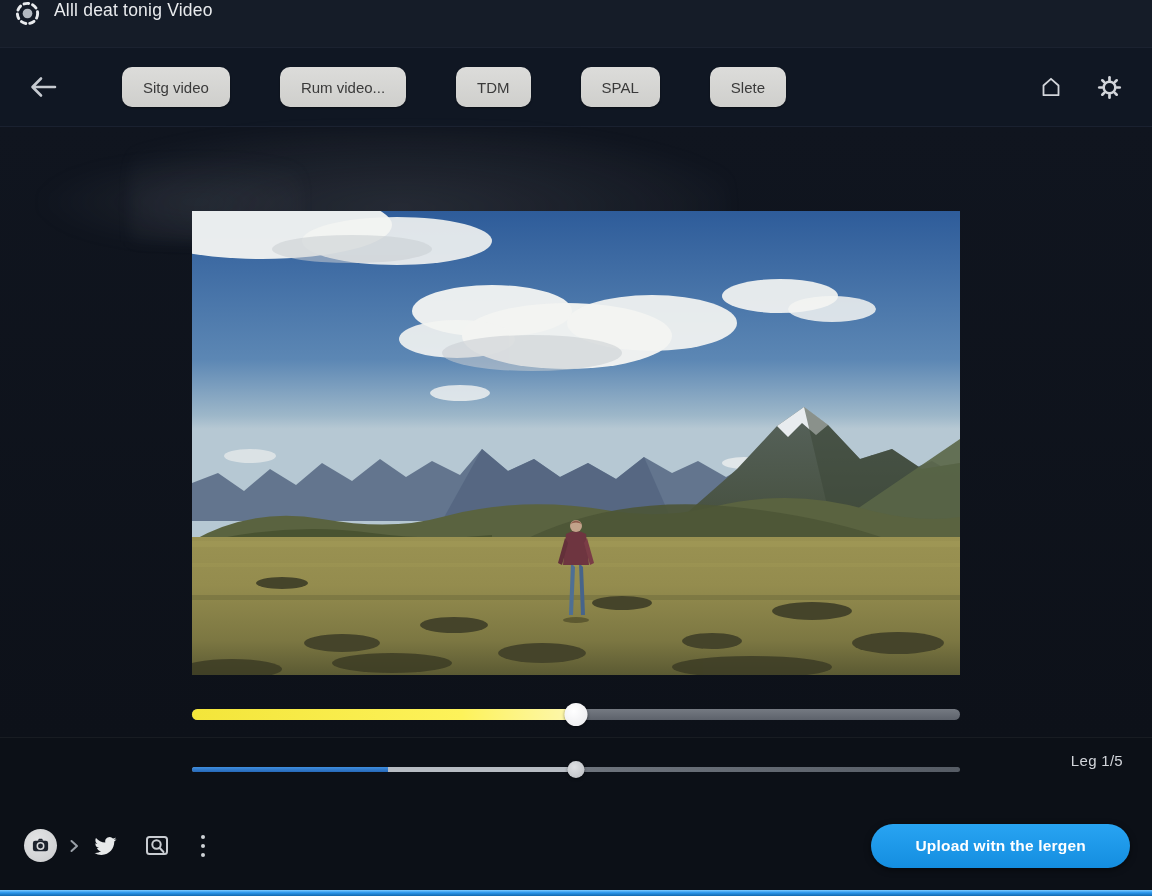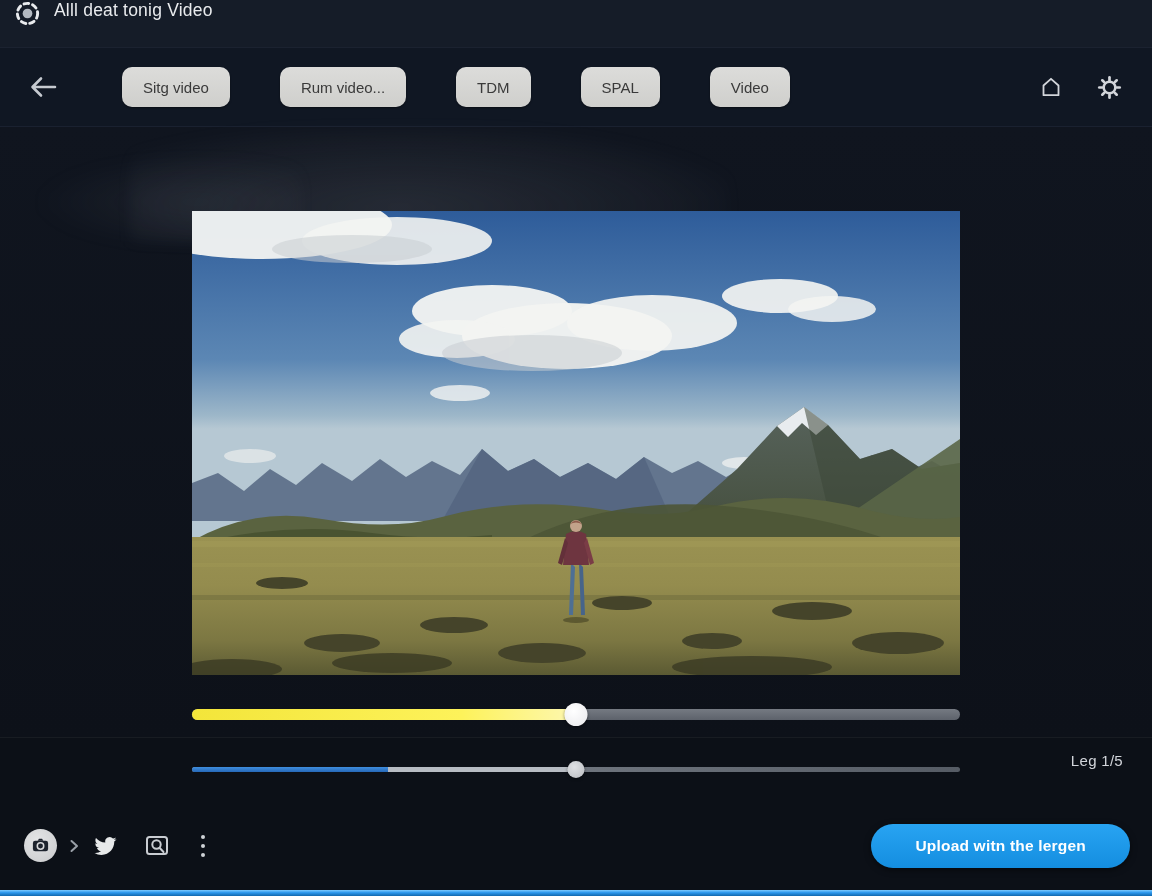--- a/index.html
+++ b/index.html
@@ -95,21 +95,21 @@
     <div class="back-btn">
       <svg width="32" height="28" viewBox="0 0 32 28">
         <path d="M28 14 H6 M14 5.5 L5.5 14 L14 22.5" fill="none" stroke="#c6cad0" stroke-width="2.6" stroke-linecap="round" stroke-linejoin="round"></path>
       </svg>
     </div>
     <div class="chip-row">
       <button class="chip">Sitg video</button>
       <button class="chip">Rum video...</button>
       <button class="chip">TDM</button>
       <button class="chip">SPAL</button>
-      <button class="chip">Video</button>
+      <button class="chip">Slete</button>
     </div>
     <div class="tool-icons">
       <div class="tool-icon">
         <svg width="24" height="24" viewBox="0 0 24 24">
           <path d="M4.5 10.5 L12 3.8 L19.5 10.5 V20.2 H4.5 Z" fill="none" stroke="#d2d5da" stroke-width="1.8" stroke-linejoin="round"></path>
         </svg>
       </div>
       <div class="tool-icon">
         <svg width="25" height="25" viewBox="0 0 24 24">
           <circle cx="12" cy="12" r="5.6" fill="none" stroke="#d2d5da" stroke-width="2.4"></circle>

